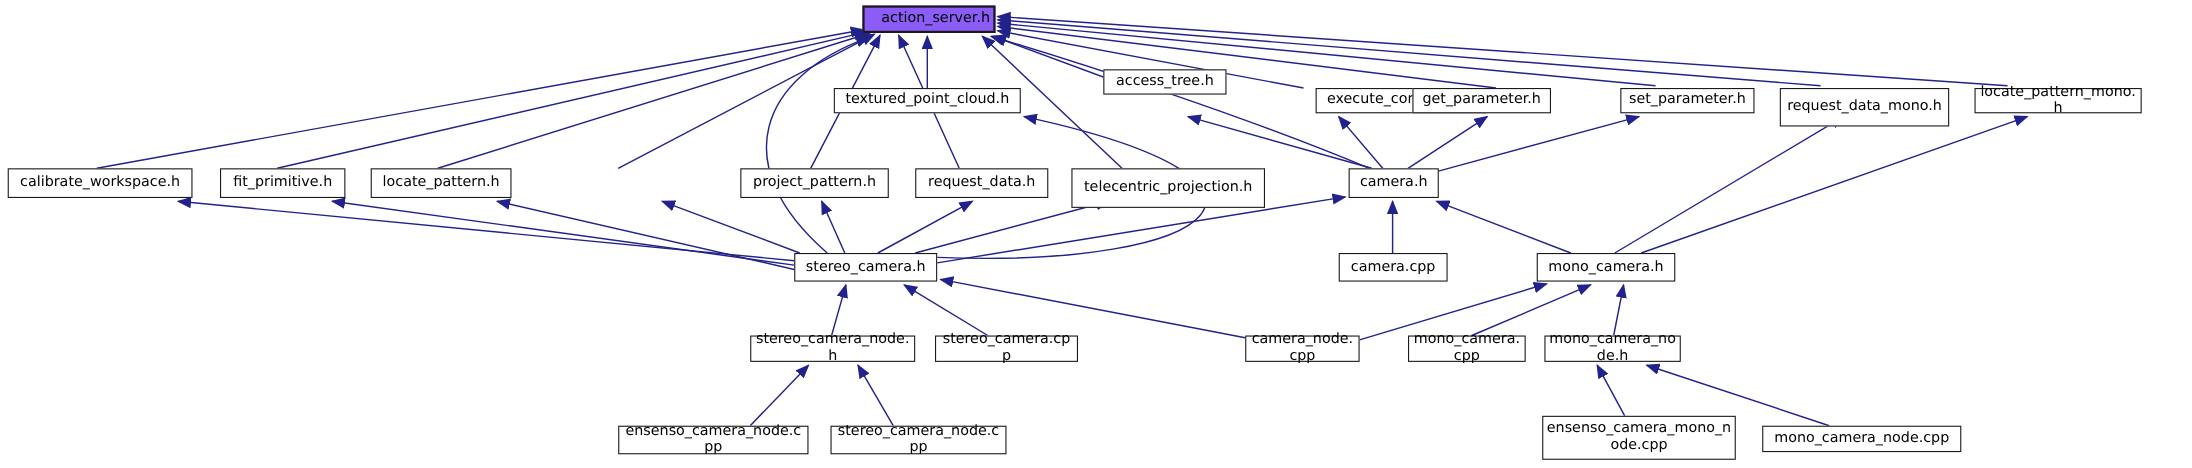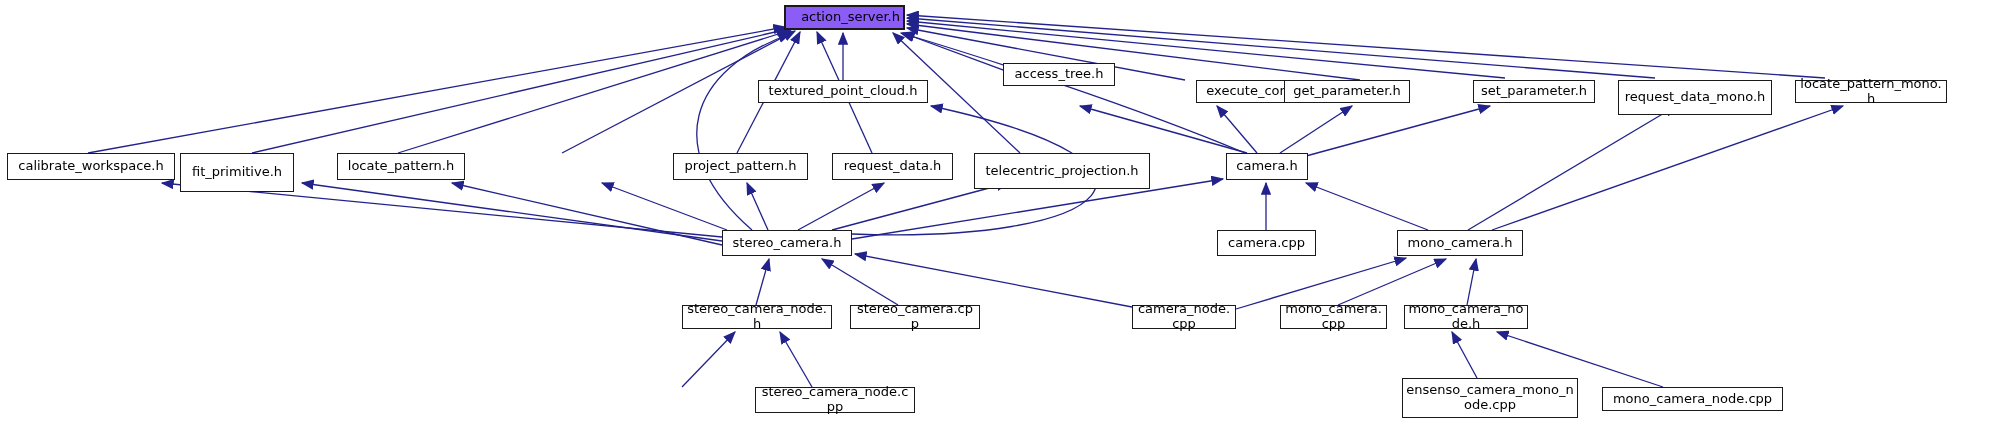--- a/index.html
+++ b/index.html
@@ -118,21 +118,21 @@
   <div class="node" style="left:1618px;top:80px;width:154px;height:35px">
       <span>request_data_mono.h</span>
     </div>
   <div class="node" style="left:1795px;top:80px;width:152px;height:23px">
       <span>locate_pattern_mono.h</span>
     </div>
 
   <div class="node" style="left:7px;top:153px;width:168px;height:27px">
       <span>calibrate_workspace.h</span>
     </div>
-  <div class="node" style="left:180px;top:153px;width:114px;height:39px">
+  <div class="node" style="left:200px;top:153px;width:114px;height:27px">
       <span>fit_primitive.h</span>
     </div>
   <div class="node" style="left:337px;top:153px;width:128px;height:27px">
       <span>locate_pattern.h</span>
     </div>
   <div class="node" style="left:673px;top:153px;width:135px;height:27px">
       <span>project_pattern.h</span>
     </div>
   <div class="node" style="left:832px;top:153px;width:121px;height:27px">
       <span>request_data.h</span>
@@ -163,20 +163,23 @@
   <div class="node" style="left:1132px;top:305px;width:104px;height:24px">
       <span>camera_node.cpp</span>
     </div>
   <div class="node" style="left:1280px;top:305px;width:107px;height:24px">
       <span>mono_camera.cpp</span>
     </div>
   <div class="node" style="left:1404px;top:305px;width:124px;height:24px">
       <span>mono_camera_node.h</span>
     </div>
 
+  <div class="node" style="left:562px;top:387px;width:173px;height:26px">
+      <span>ensenso_camera_node.cpp</span>
+    </div>
   <div class="node" style="left:755px;top:387px;width:160px;height:26px">
       <span>stereo_camera_node.cpp</span>
     </div>
   <div class="node" style="left:1402px;top:378px;width:176px;height:40px">
       <span>ensenso_camera_mono_node.cpp</span>
     </div>
   <div class="node" style="left:1602px;top:387px;width:181px;height:24px">
       <span>mono_camera_node.cpp</span>
     </div>
 

